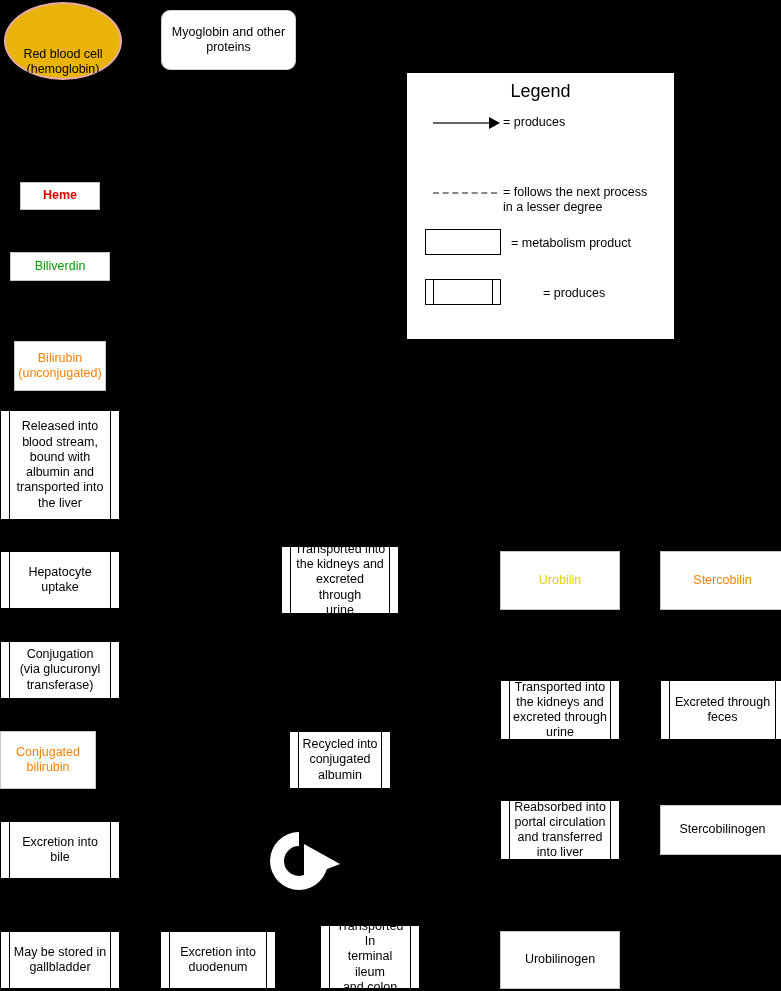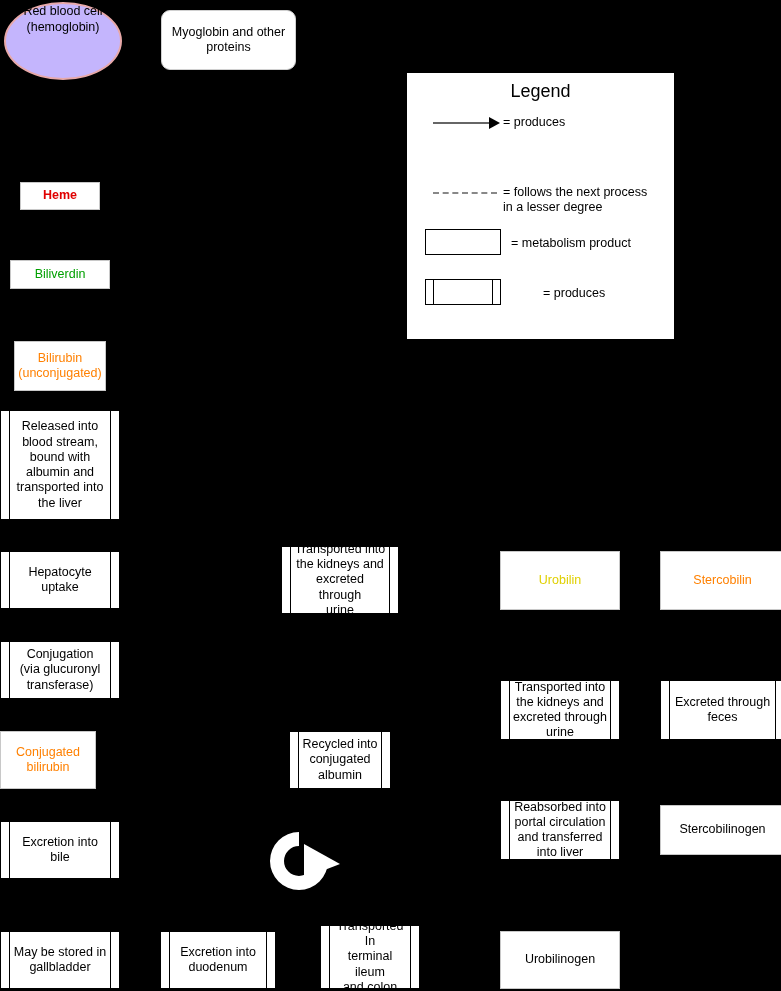--- a/index.html
+++ b/index.html
@@ -60,25 +60,25 @@
   .rounded {
     border: 1px solid #d0d0d0;
     border-radius: 9px;
   }
 
   
   .ellipse {
     position: absolute;
     box-sizing: border-box;
     display: flex;
-    align-items: flex-start;
+    align-items: flex-end;
     justify-content: center;
     text-align: center;
     border-radius: 50%;
-    background: #c4b5fd;
+    background: #eab308;
     border: 2px solid #e8a9a9;
     color: #000000;
     font-size: 12.5px;
     line-height: 1.25;
   }
 
   
   #legend {
     position: absolute;
     box-sizing: border-box;
@@ -229,21 +229,21 @@
         <span class="glyph-box-process"></span>
       </div>
       <div class="legend-text" style="padding-top:5px; padding-left:32px;">= produces</div>
     </div>
   </div>
 
   <div class="node product" style="left:20px; top:182px; width:80px; height:28px; color:#e00000;">
     <span style="white-space:pre-line; font-weight:bold;">Heme</span>
   </div>
 
-  <div class="node product" style="left:10px; top:260px; width:100px; height:29px; color:#00a000;">
+  <div class="node product" style="left:10px; top:252px; width:100px; height:29px; color:#00a000;">
     <span style="white-space:pre-line;">Biliverdin</span>
   </div>
 
   <div class="node product" style="left:14px; top:341px; width:92px; height:50px; color:#ff8000;">
     <span style="white-space:pre-line;">Bilirubin
 (unconjugated)</span>
   </div>
 
   <div class="node process" style="left:0px; top:410px; width:120px; height:110px;">
     <span style="white-space:pre-line;">Released into

